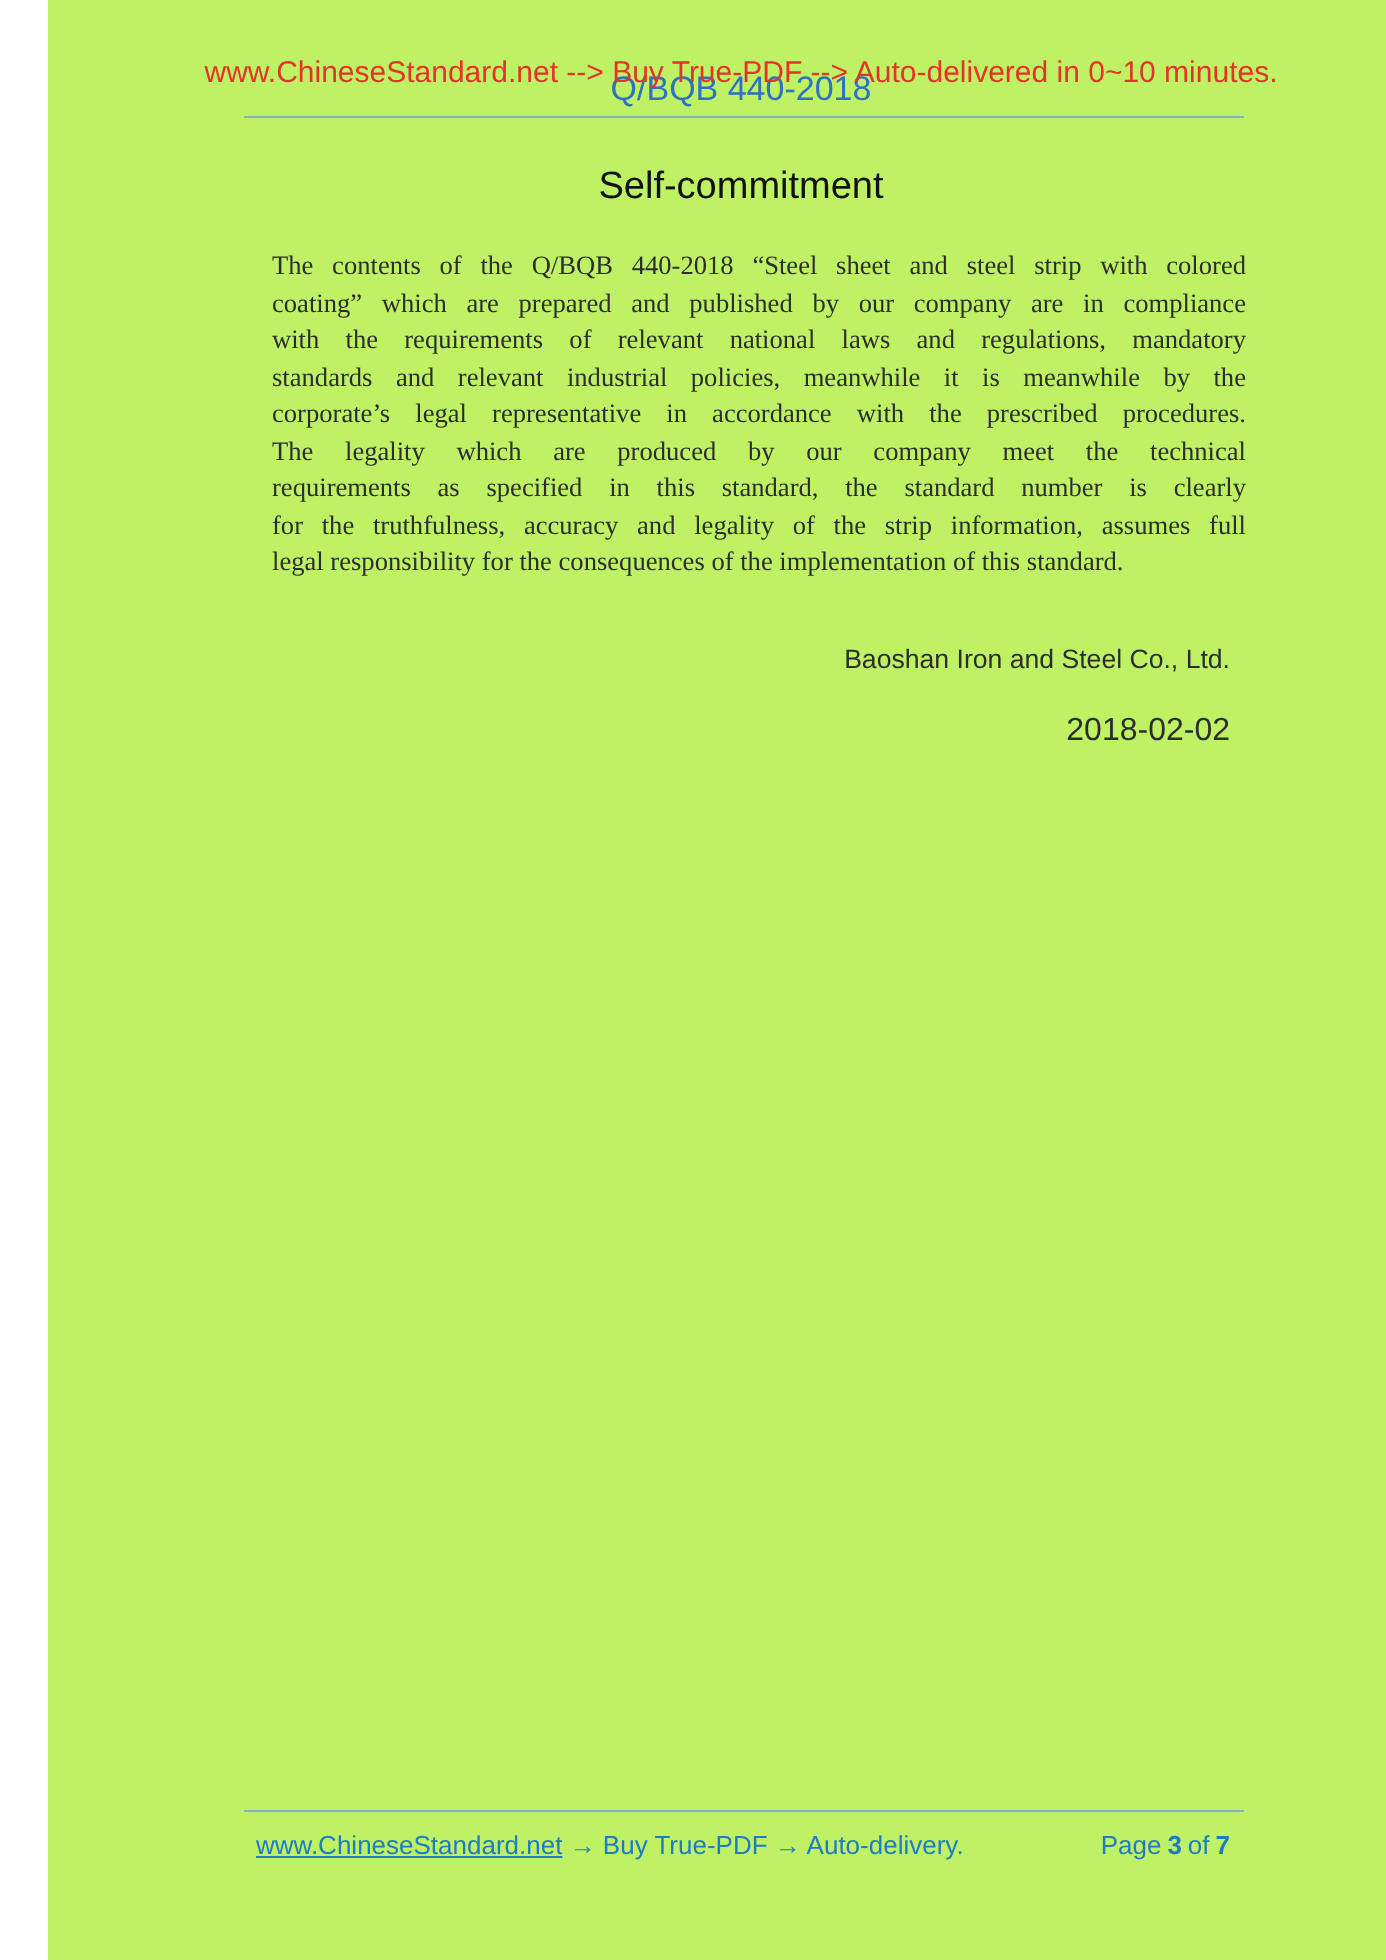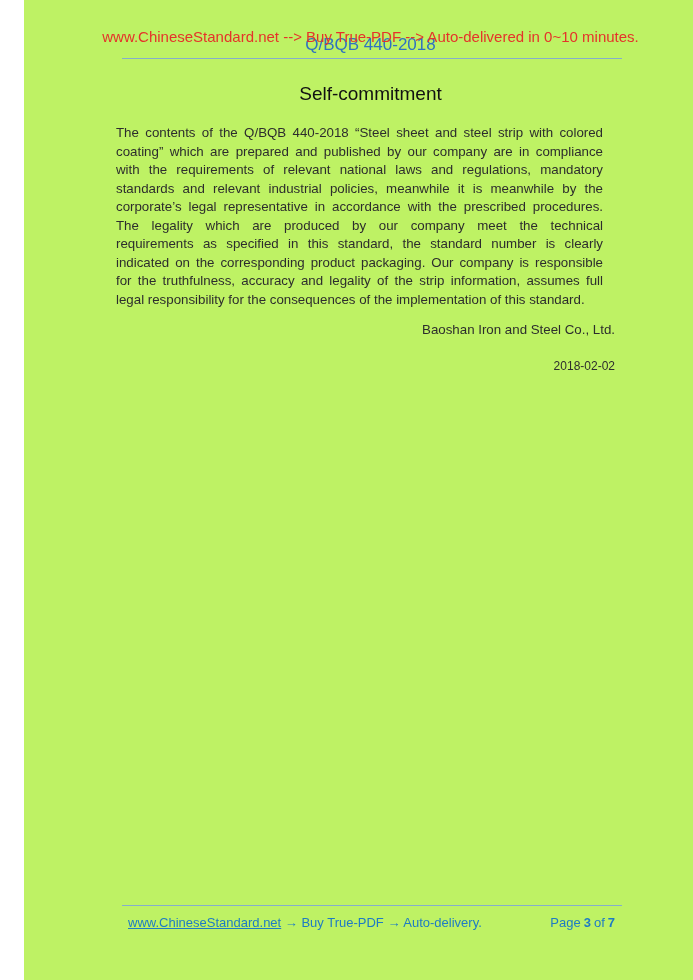--- a/index.html
+++ b/index.html
@@ -61,24 +61,25 @@
     font-size: 19px;
     line-height: 24px;
     font-weight: normal;
     color: #111111;
   }
 
   
   .body-paragraph {
     position: absolute;
     top: 124px;
-    left: 92px;
+    left: 112px;
     width: 487px;
     font-size: 13.3px;
     color: #2d2d2d;
+    font-family: Liberation Serif, serif;
   }
   .body-line {
     height: 18.5px;
     line-height: 18.5px;
     white-space: nowrap;
     text-align: justify;
     text-align-last: justify;
   }
   .body-line.last {
     text-align-last: left;
@@ -94,21 +95,21 @@
     font-size: 13.3px;
     line-height: 18px;
     color: #2d2d2d;
   }
   .signature-date {
     position: absolute;
     top: 357px;
     left: 104px;
     width: 487px;
     text-align: right;
-    font-size: 12px;
+    font-size: 16px;
     line-height: 18px;
     color: #2d2d2d;
   }
 
   
   .footer-rule {
     position: absolute;
     top: 905px;
     left: 98px;
     width: 500px;
@@ -152,21 +153,20 @@
   <div class="doc-title">Self-commitment</div>
 
   <div class="body-paragraph">
       <div class="body-line">The contents of the Q/BQB 440-2018 “Steel sheet and steel strip with colored</div>
       <div class="body-line">coating” which are prepared and published by our company are in compliance</div>
       <div class="body-line">with the requirements of relevant national laws and regulations, mandatory</div>
       <div class="body-line">standards and relevant industrial policies, meanwhile it is meanwhile by the</div>
       <div class="body-line">corporate’s legal representative in accordance with the prescribed procedures.</div>
       <div class="body-line">The legality which are produced by our company meet the technical</div>
       <div class="body-line">requirements as specified in this standard, the standard number is clearly</div>
-      <div class="body-line">indicated on the corresponding product packaging. Our company is responsible</div>
       <div class="body-line">for the truthfulness, accuracy and legality of the strip information, assumes full</div>
       <div class="body-line last">legal responsibility for the consequences of the implementation of this standard.</div>
     </div>
 
   <div class="signature-company">Baoshan Iron and Steel Co., Ltd.</div>
 
   <div class="signature-date">2018-02-02</div>
 
   <div class="footer-rule"></div>
 

